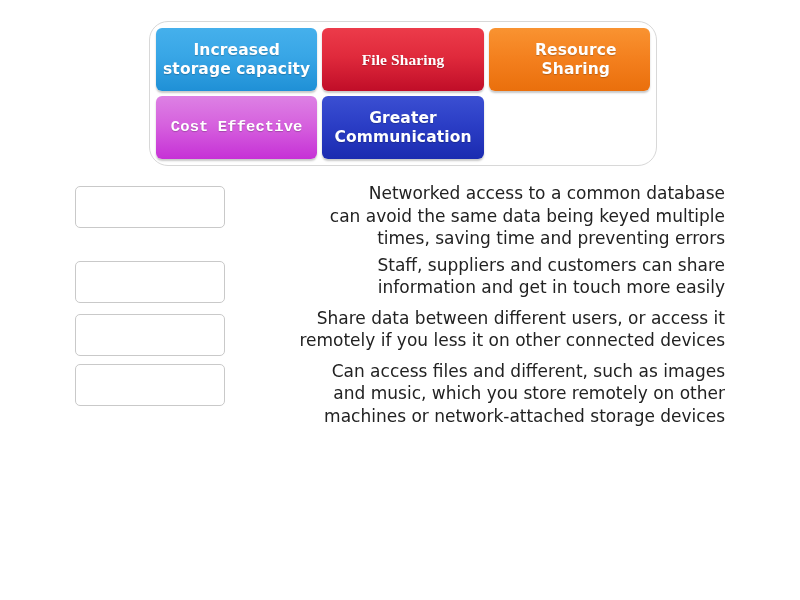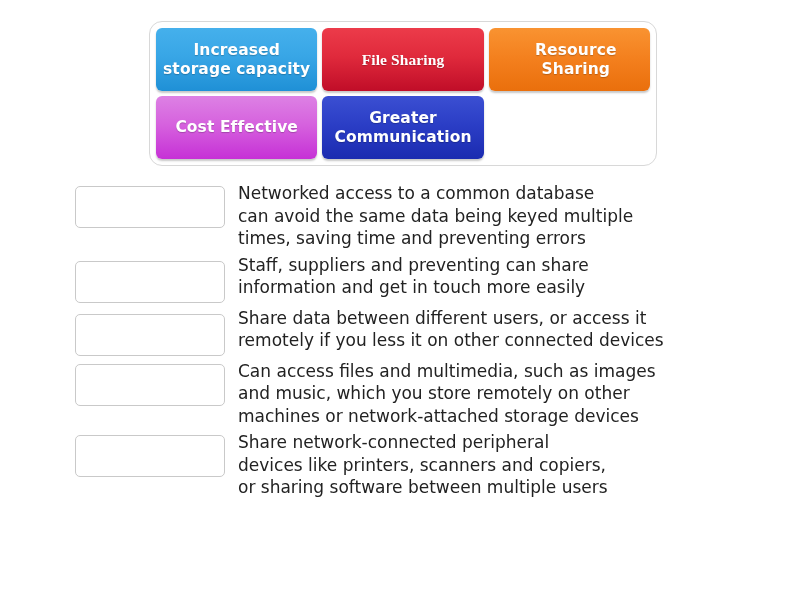--- a/index.html
+++ b/index.html
@@ -18,21 +18,21 @@
 
   
   .tile-bank {
     position: absolute;
     left: 149px;
     top: 21px;
     width: 508px;
     height: 145px;
     box-sizing: border-box;
     border: 1px solid #d8d8d8;
-    border-radius: 13px;
+    border-radius: 19px;
     background: #ffffff;
     padding: 6px;
   }
   .tile-grid {
     display: grid;
     grid-template-columns: repeat(3, 1fr);
     grid-template-rows: repeat(2, 1fr);
     gap: 5px 5px;
     width: 100%;
     height: 100%;
@@ -52,29 +52,30 @@
     box-sizing: border-box;
     box-shadow: 0 2px 2px rgba(0,0,0,0.22);
     text-shadow: 0 1px 1px rgba(0,0,0,0.22);
     cursor: move;
     user-select: none;
   }
   .tile-blue    { background: linear-gradient(180deg, #45b0ec 0%, #38a6e6 45%, #1f90d6 100%); }
   .tile-red     { background: linear-gradient(180deg, #ec3b4a 0%, #e02a3c 45%, #c00d28 100%); }
   .tile-orange  { background: linear-gradient(180deg, #f99331 0%, #f4811f 45%, #ea6f0c 100%); }
   .tile-green   { background: linear-gradient(180deg, #36b45c 0%, #24a14b 45%, #0f7c36 100%); }
-  .tile-magenta { background: linear-gradient(180deg, #dd81e4 0%, #d662de 45%, #c631d6 100%); }
+  .tile-magenta { background: linear-gradient(180deg, #dd81e4 0%, #d662de 45%, #c631d6 100%); font-family: Liberation Mono, monospace; }
   .tile-navy    { background: linear-gradient(180deg, #3b4fd2 0%, #2b3ec6 45%, #1b2bb0 100%); }
 
   
   .rows {
     position: absolute;
     left: 75px;
     top: 182px;
     width: 650px;
+    text-align: right;
   }
   .row {
     display: flex;
     align-items: flex-start;
     margin-bottom: 4px;
   }
   .dropzone {
     flex: 0 0 auto;
     width: 150px;
     height: 42px;
@@ -115,37 +116,31 @@
   <div class="row">
     <div class="dropzone"></div>
     <div class="prompt">Networked access to a common database
 can avoid the same data being keyed multiple
 times, saving time and preventing errors</div>
   </div>
 
 
   <div class="row row-tall">
     <div class="dropzone"></div>
-    <div class="prompt">Staff, suppliers and preventing can share
+    <div class="prompt">Staff, suppliers and customers can share
 information and get in touch more easily</div>
   </div>
 
   <div class="row row-tall">
     <div class="dropzone"></div>
     <div class="prompt">Share data between different users, or access it
 remotely if you less it on other connected devices</div>
   </div>
 
   <div class="row">
     <div class="dropzone"></div>
-    <div class="prompt">Can access files and multimedia, such as images
+    <div class="prompt">Can access files and different, such as images
 and music, which you store remotely on other
 machines or network-attached storage devices</div>
   </div>
 
-  <div class="row">
-    <div class="dropzone"></div>
-    <div class="prompt">Share network-connected peripheral
-devices like printers, scanners and copiers,
-or sharing software between multiple users</div>
-  </div>
 
 </div>
 
 </body></html>

